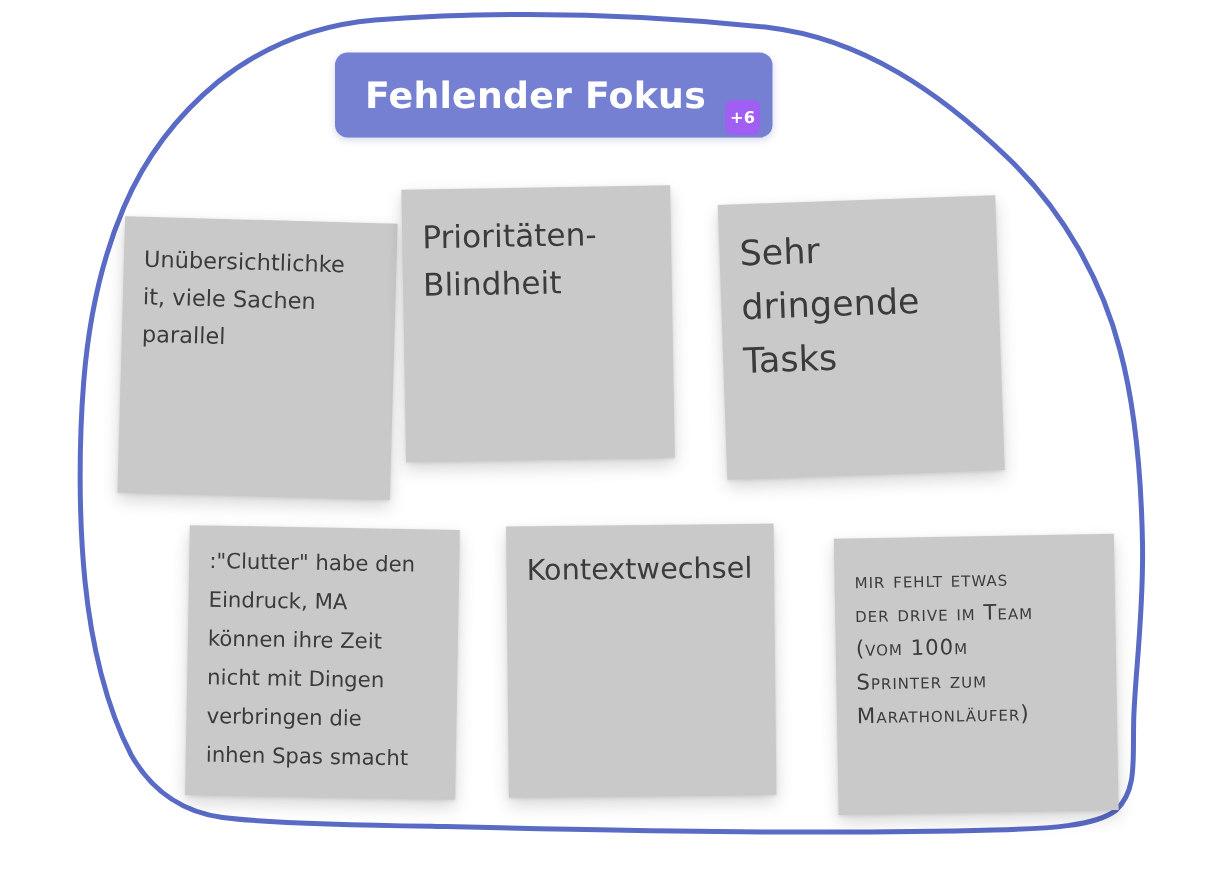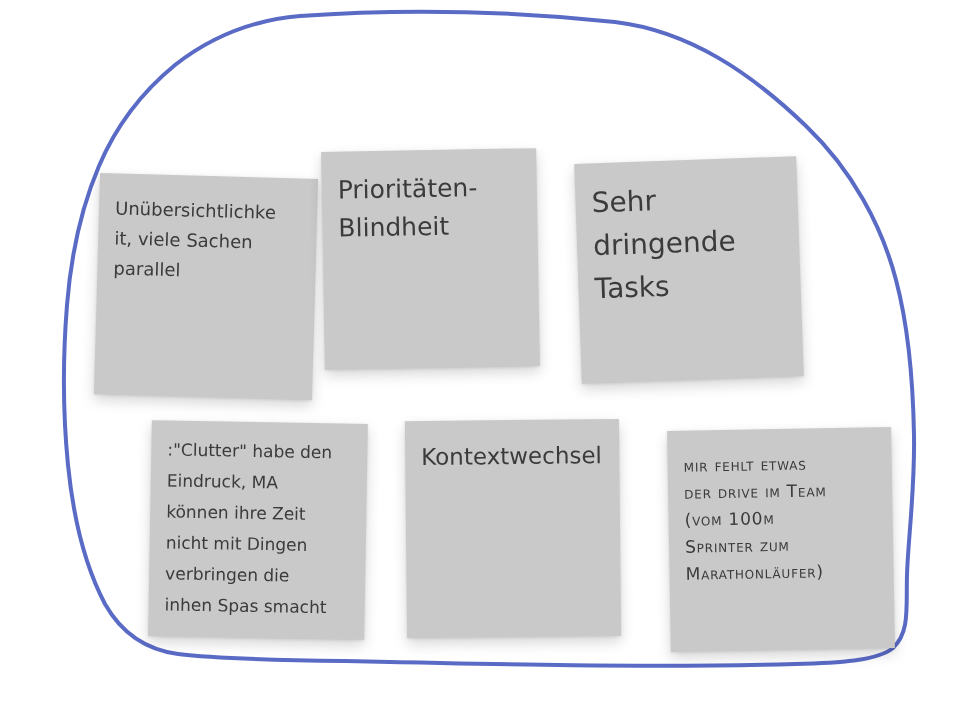--- a/index.html
+++ b/index.html
@@ -121,20 +121,24 @@
       C 650 668, 480 664, 345 661
       C 270 660, 210 658, 178 654
       C 148 650, 122 634, 105 604
       C 85 566, 73 515, 68 465
       C 63 415, 63 355, 67 305
       C 71 255, 82 206, 99 166
       C 116 126, 142 92, 175 65
       C 212 36, 252 20, 300 16 Z"></path>
   </svg>
 
+  <div class="cluster-header">
+    <span class="cluster-title">Fehlender Fokus</span>
+    <span class="count-badge">+6</span>
+  </div>
 
   <div class="note n1">
     <div class="nt">
       <div>Unübersichtlichke</div>
       <div>it, viele Sachen</div>
       <div>parallel</div>
     </div>
   </div>
 
   <div class="note n2">

